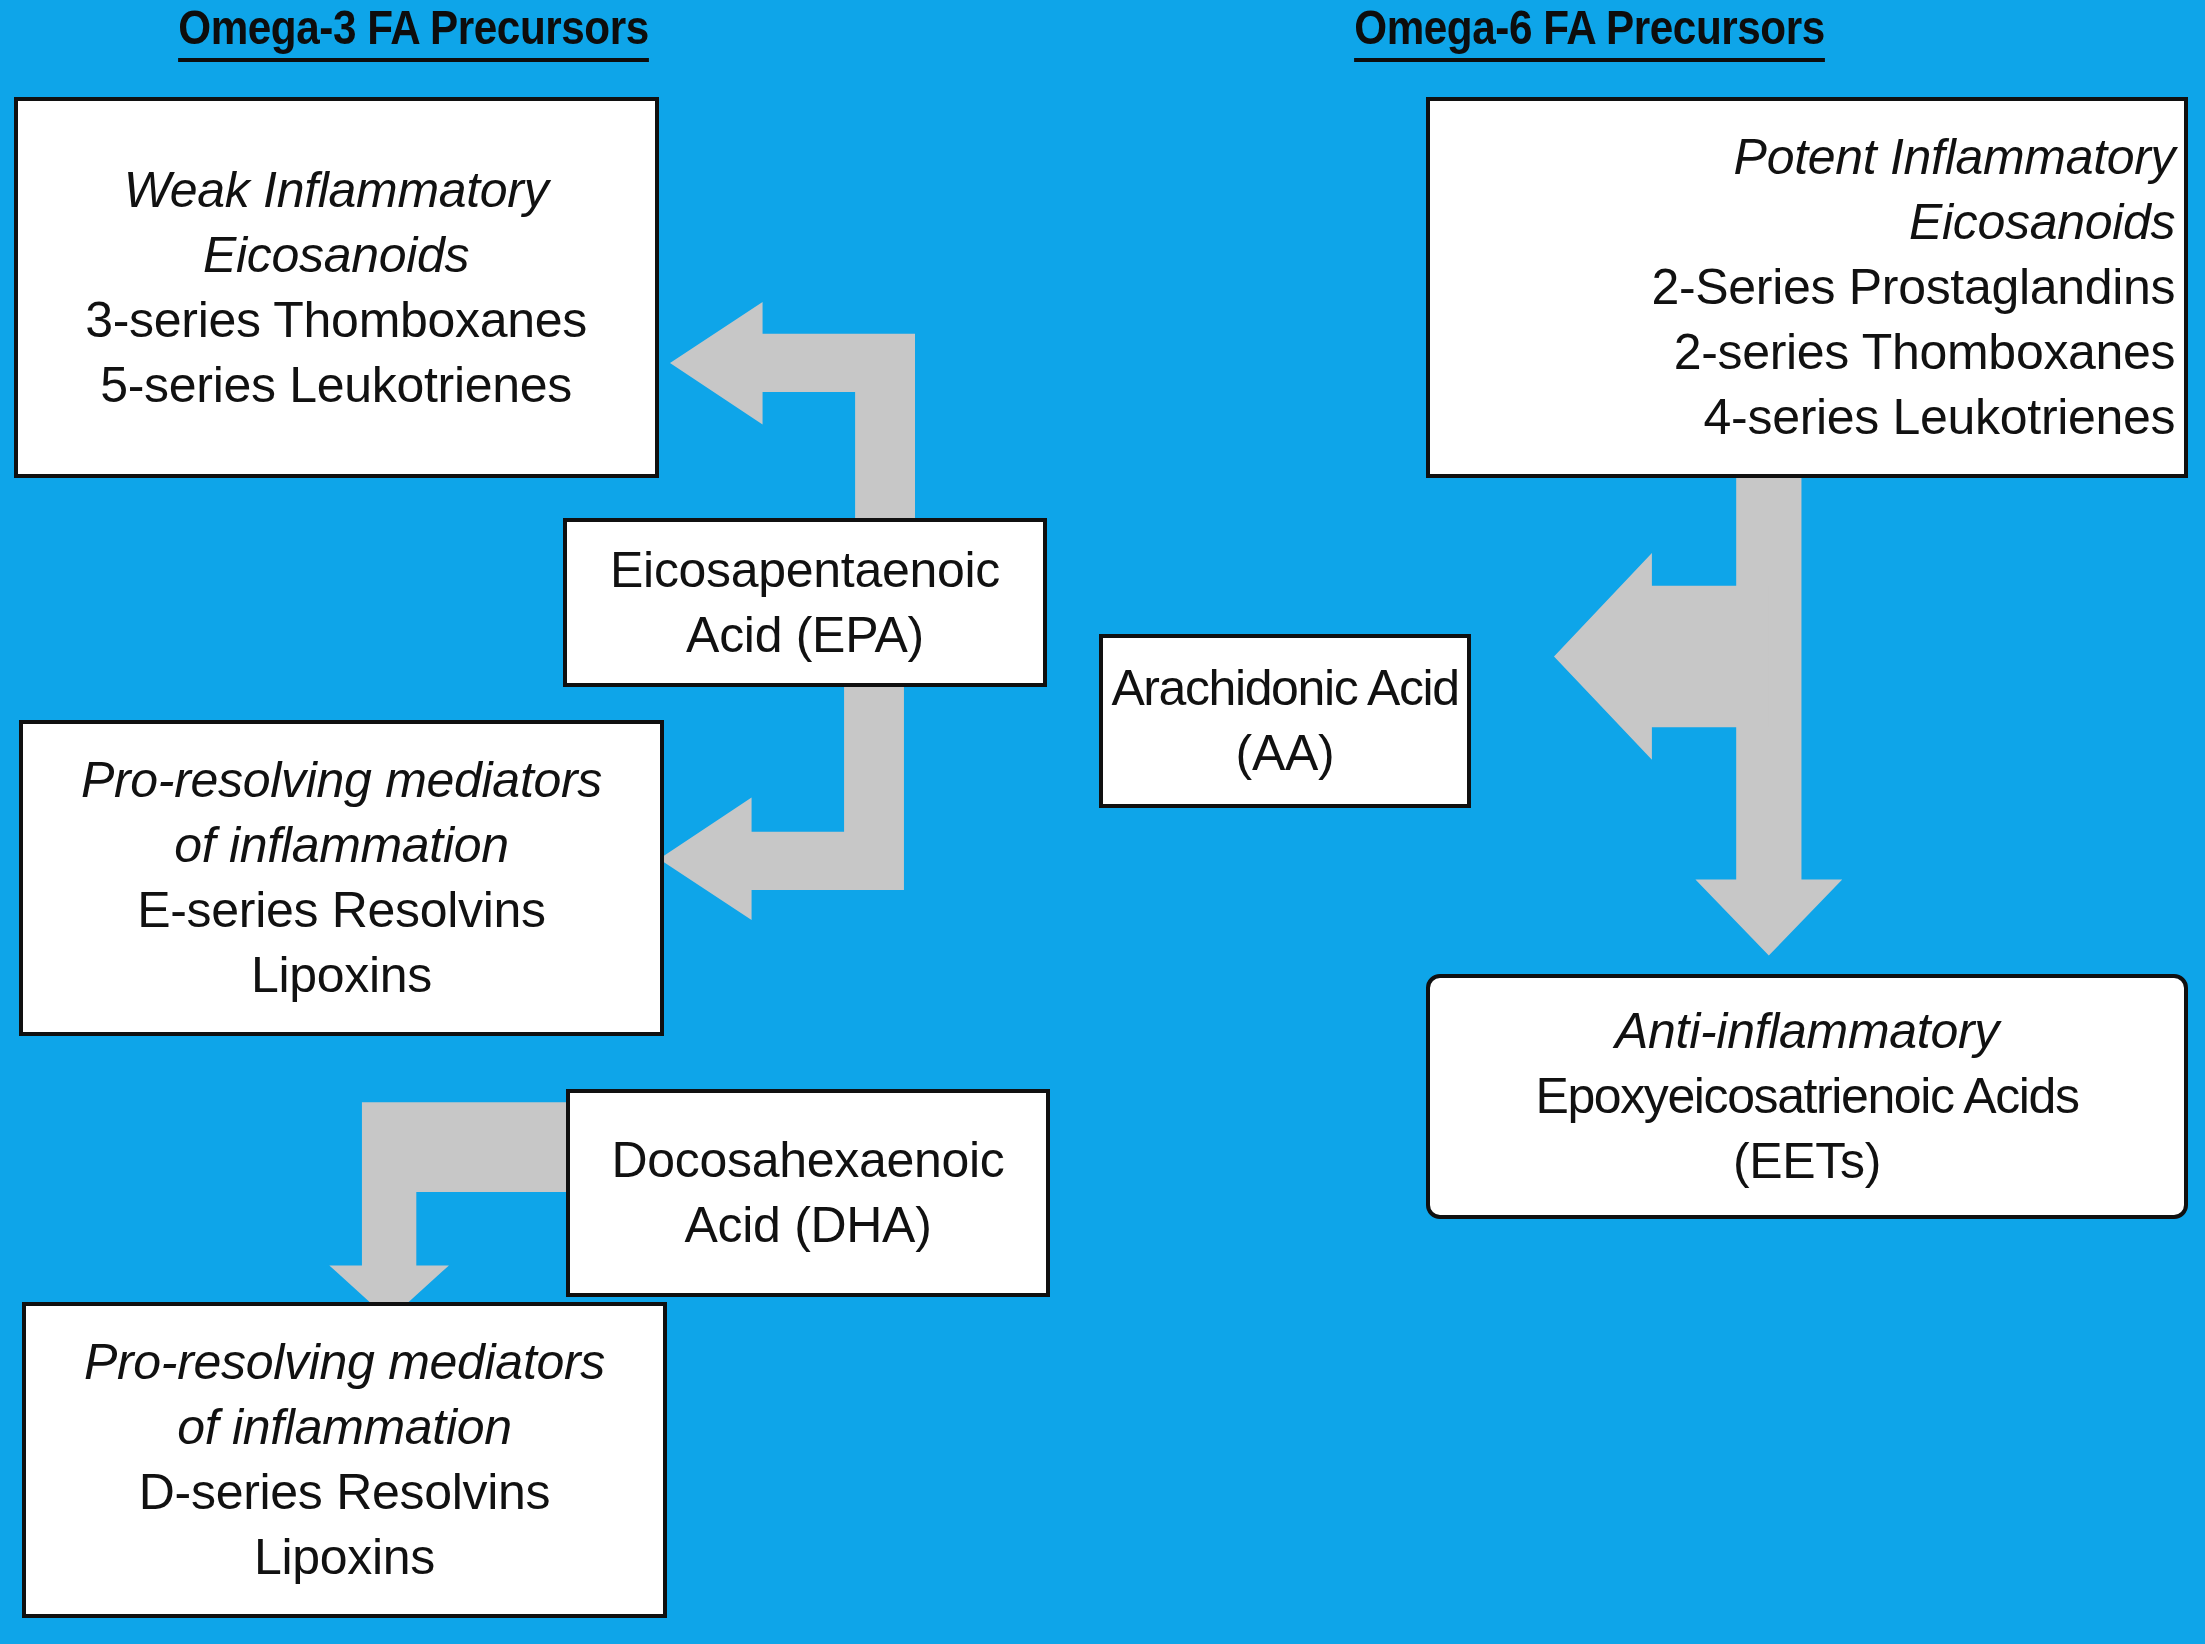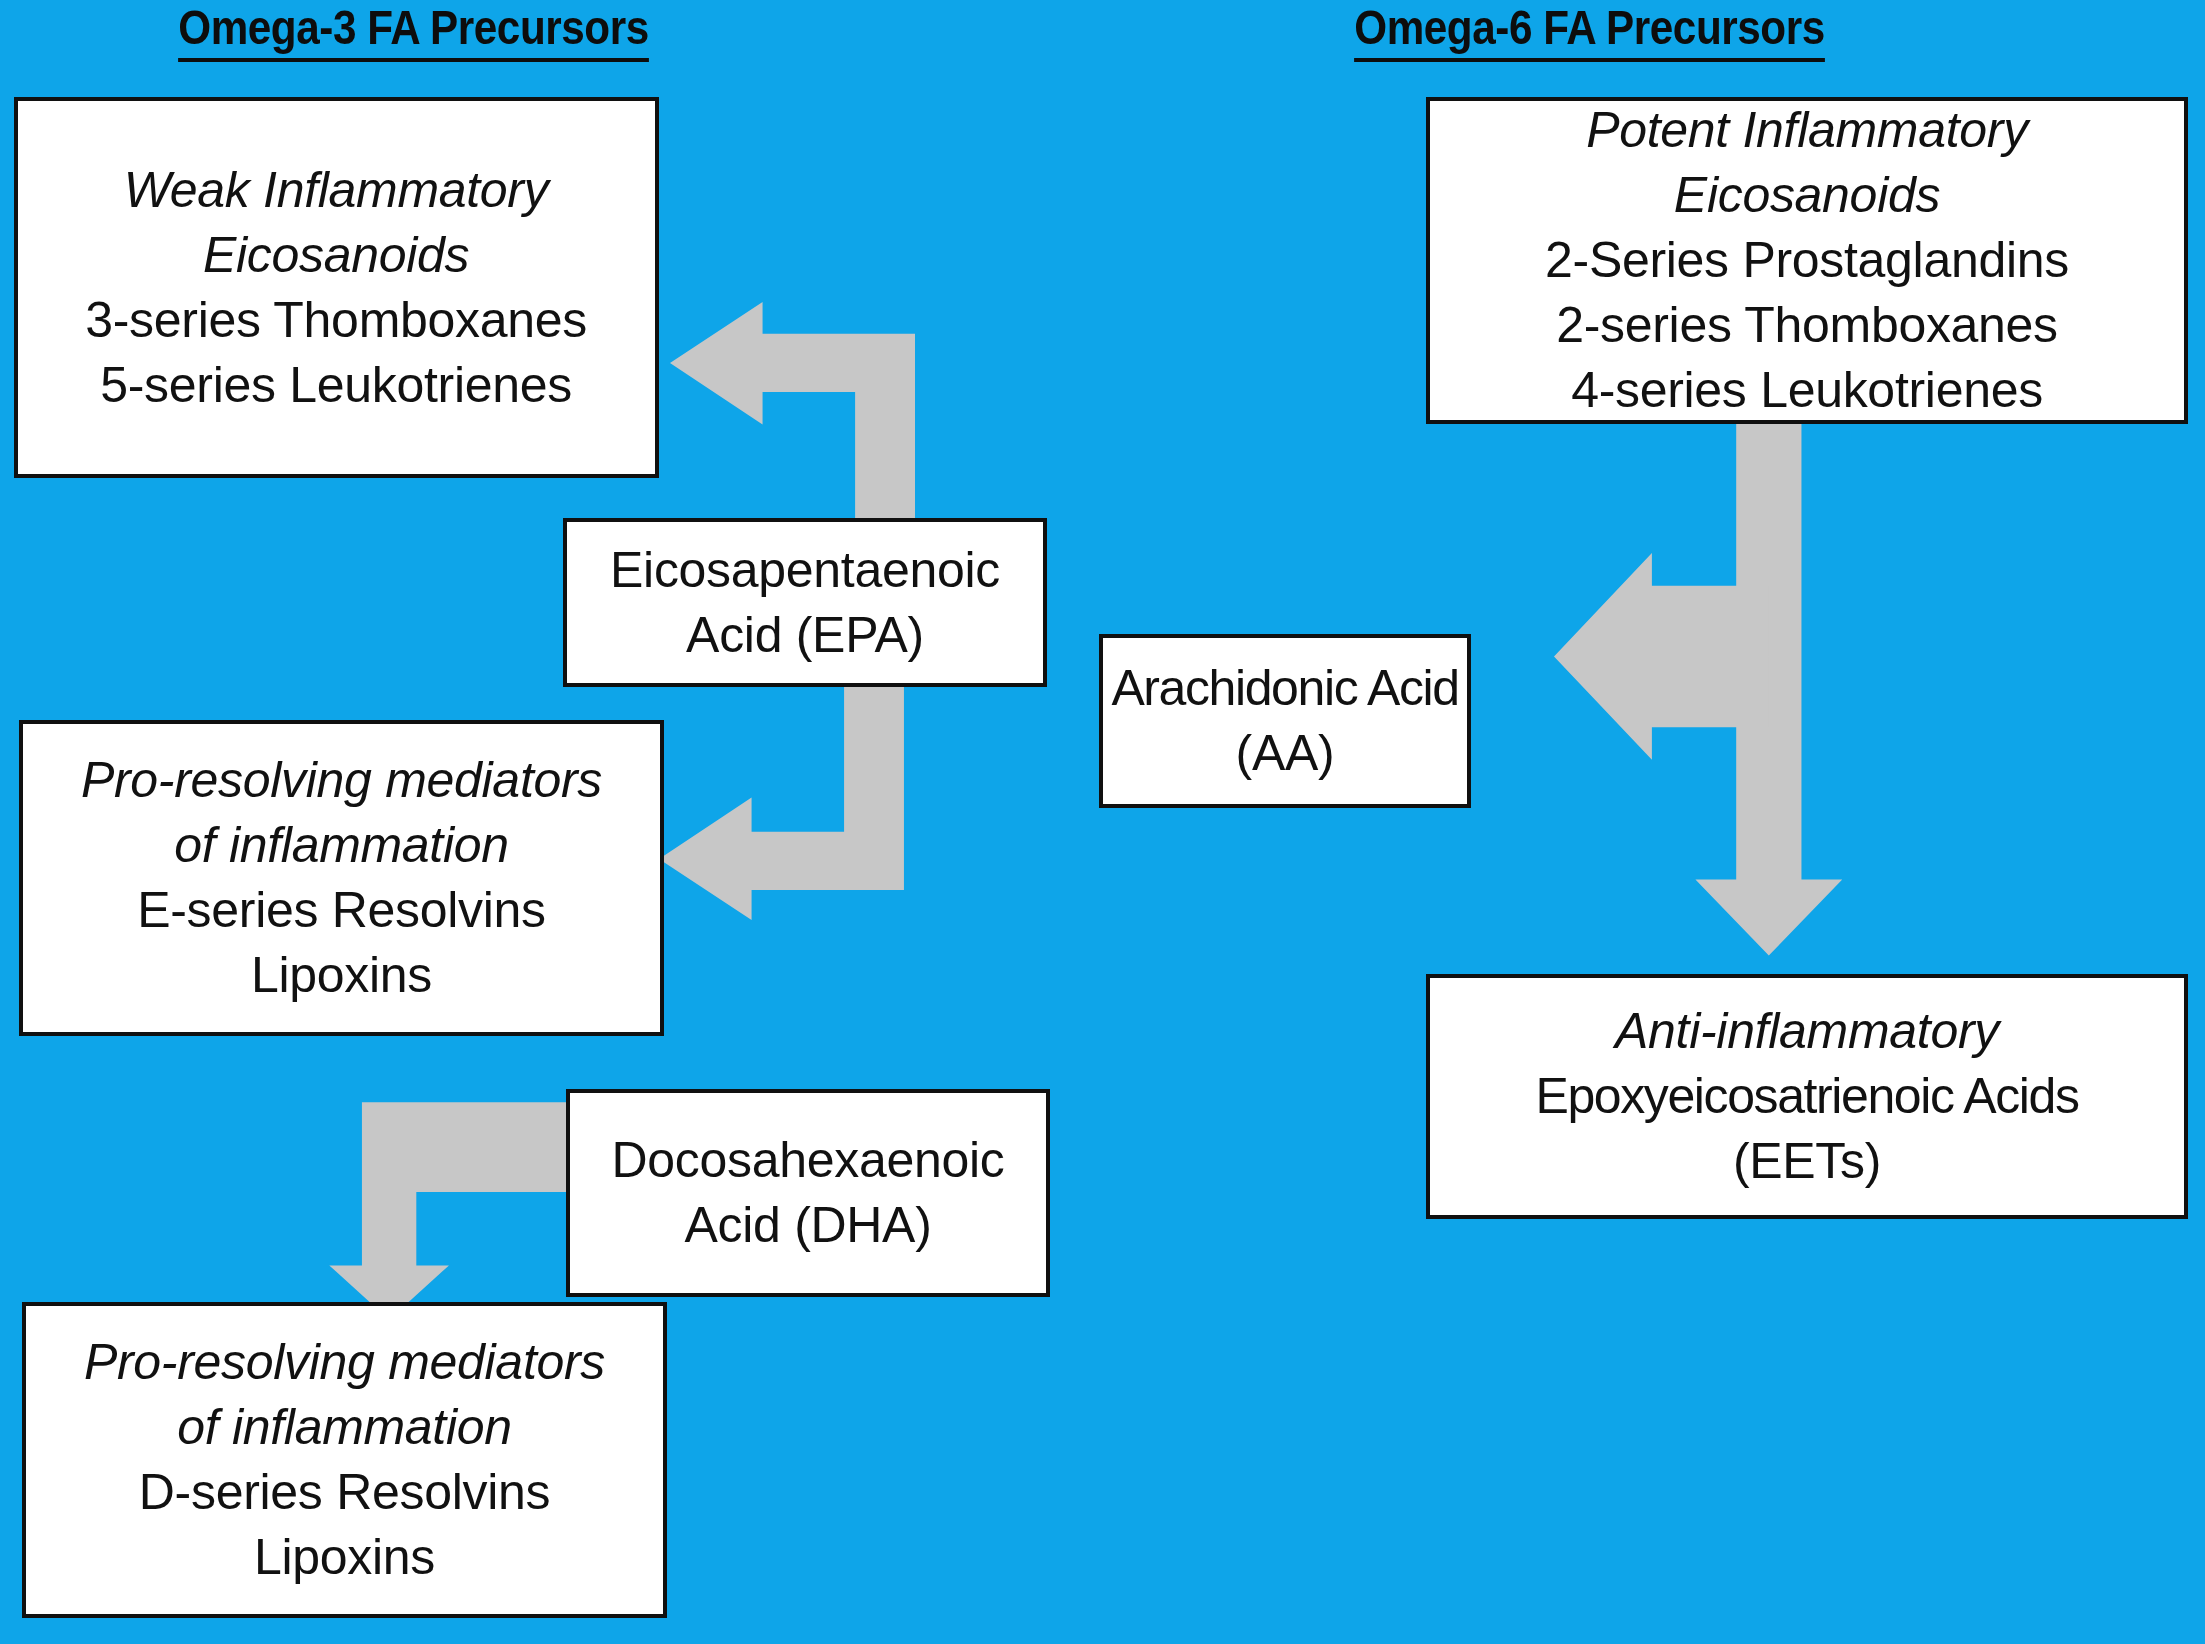--- a/index.html
+++ b/index.html
@@ -105,21 +105,21 @@
     <polygon class="arrow-fill" points="395,440 395,700 180,700 180,760 0,570 180,380 180,440"></polygon>
   </svg>
 
   <div class="box" style="left:13.6px; top:97px; width:645px; height:381px;">
     <div class="line em">Weak Inflammatory</div>
     <div class="line em">Eicosanoids</div>
     <div class="line">3-series Thomboxanes</div>
     <div class="line">5-series Leukotrienes</div>
   </div>
 
-  <div class="box" style="left:1426px; top:97px; width:762px; height:327px;">
+  <div class="box" style="left:1426px; top:97px; width:762px; height:381px;align-items:flex-end;">
     <div class="line em">Potent Inflammatory</div>
     <div class="line em">Eicosanoids</div>
     <div class="line">2-Series Prostaglandins</div>
     <div class="line">2-series Thomboxanes</div>
     <div class="line">4-series Leukotrienes</div>
   </div>
 
   <div class="box" style="left:563px; top:518px; width:484px; height:169px;">
     <div class="line">Eicosapentaenoic</div>
     <div class="line">Acid (EPA)</div>
@@ -135,21 +135,21 @@
     <div class="line em">of inflammation</div>
     <div class="line">E-series Resolvins</div>
     <div class="line">Lipoxins</div>
   </div>
 
   <div class="box" style="left:566px; top:1089px; width:484px; height:208px;">
     <div class="line">Docosahexaenoic</div>
     <div class="line">Acid (DHA)</div>
   </div>
 
-  <div class="box" style="left:1426px; top:974px; width:762px; height:245px;">
+  <div class="box" style="left:1426px; top:974px; width:762px; height:245px;border-radius:14px;">
     <div class="line em">Anti-inflammatory</div>
     <div class="line tight">Epoxyeicosatrienoic Acids</div>
     <div class="line">(EETs)</div>
   </div>
 
   <div class="box" style="left:22px; top:1302px; width:645px; height:316px;">
     <div class="line em">Pro-resolving mediators</div>
     <div class="line em">of inflammation</div>
     <div class="line">D-series Resolvins</div>
     <div class="line">Lipoxins</div>

